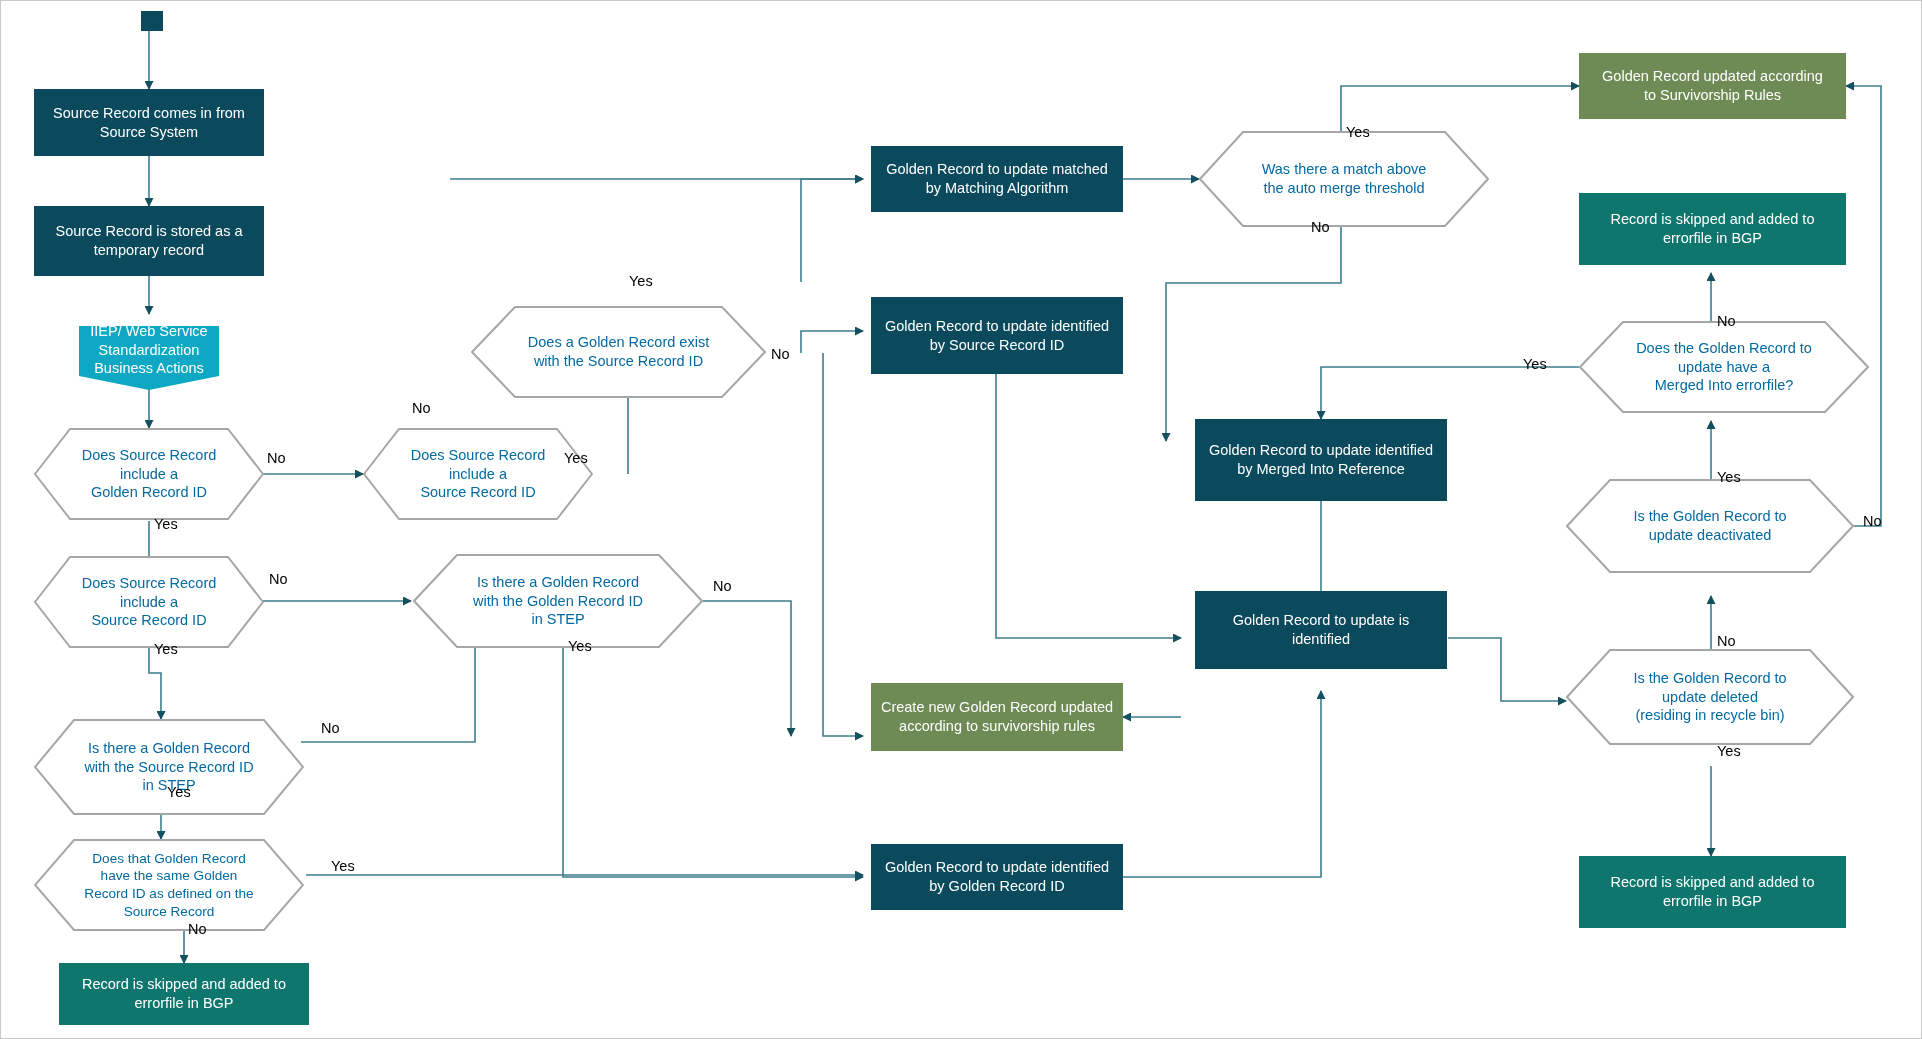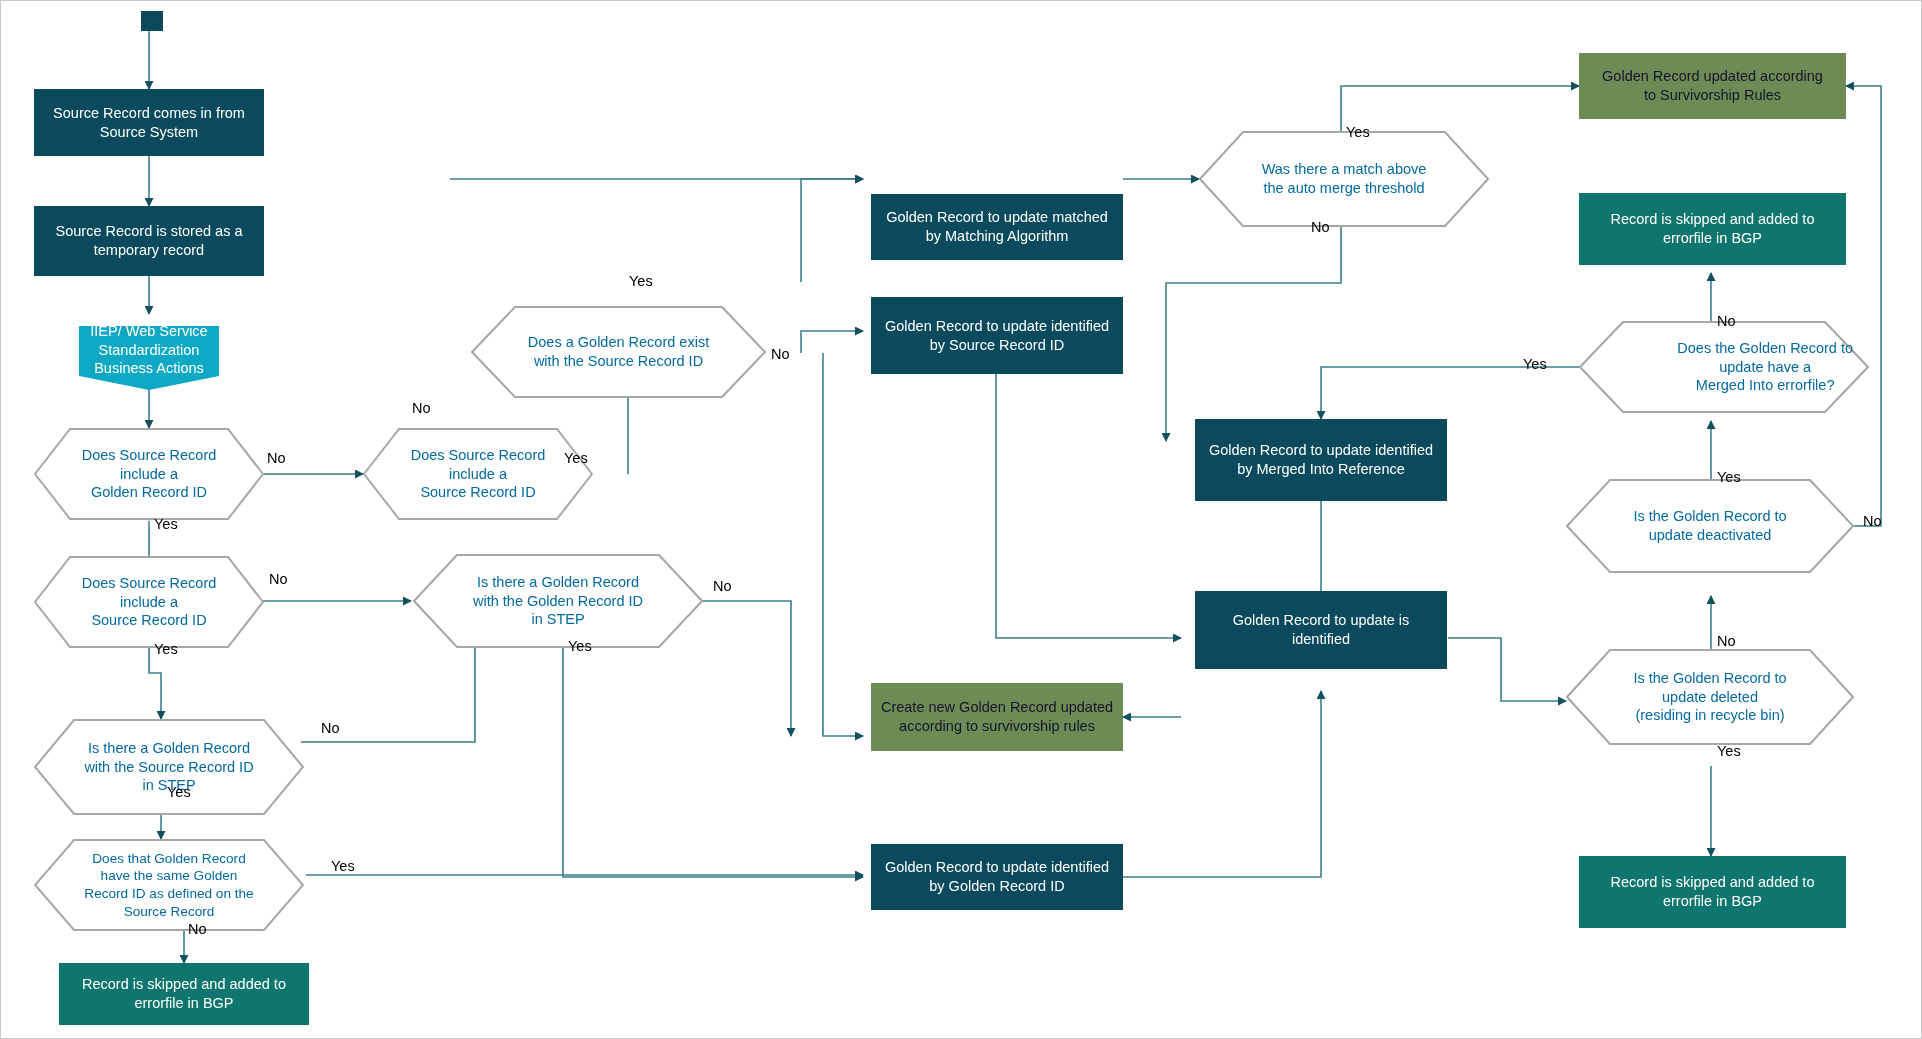--- a/index.html
+++ b/index.html
@@ -3,21 +3,21 @@
 <meta charset="utf-8">
 <style>
   html,body{margin:0;padding:0;background:#ffffff;}
   body{width:1922px;height:1039px;font-family:"Liberation Sans",sans-serif;}
   #canvas{position:relative;width:1922px;height:1039px;overflow:hidden;background:#fff;
           border:1px solid #c8c8c8;box-sizing:border-box;}
   svg#wires{position:absolute;left:0;top:0;width:1922px;height:1039px;}
   .node{position:absolute;display:flex;align-items:center;justify-content:center;
         text-align:center;box-sizing:border-box;line-height:1.28;}
   .proc{background:#0a4a5c;color:#ffffff;font-size:14.5px;padding:4px 8px;}
-  .green{background:#6f8b55;color:#0f172a;font-size:14.5px;padding:4px 8px;}
+  .green{background:#6f8b55;color:#ffffff;font-size:14.5px;padding:4px 8px;}
   .orange{background:#0f766e;color:#ffffff;font-size:14.5px;padding:4px 8px;}
   .cyan-wrap{position:absolute;margin-top:12px;}
   .hexwrap{position:absolute;}
   .hexwrap .hexlabel{position:absolute;left:0;top:0;width:100%;height:100%;
         display:flex;align-items:center;justify-content:center;text-align:center;
         font-size:14.5px;color:#0369a1;line-height:1.3;box-sizing:border-box;padding:0 26px;}
   .cyan-wrap .cylabel{position:absolute;left:0;top:0;width:100%;height:100%;
         display:flex;align-items:center;justify-content:center;text-align:center;
         font-size:14.5px;color:#ffffff;line-height:1.3;padding-bottom:16px;box-sizing:border-box;}
   .startnode{position:absolute;background:#0a4a5c;}
@@ -224,21 +224,21 @@
     </svg>
     <div class="hexlabel" style="padding:0 18px;">
       <div>
         <span>Is there a Golden Record</span><br>
         <span>with the Golden Record ID</span><br>
         <span>in STEP</span>
       </div>
     </div>
   </div>
 
-  <div class="node proc" style="left:870px;top:145px;width:252px;height:66px;margin-top:48px;">
+  <div class="node proc" style="left:870px;top:145px;width:252px;height:66px;">
     <span>
       <span>Golden Record to update matched</span><br>
       <span>by Matching Algorithm</span>
     </span>
   </div>
 
   <div class="node proc" style="left:870px;top:296px;width:252px;height:77px;">
     <span>
       <span>Golden Record to update identified</span><br>
       <span>by Source Record ID</span>
@@ -282,21 +282,21 @@
     <span>
       <span>Record is skipped and added to</span><br>
       <span>errorfile in BGP</span>
     </span>
   </div>
 
   <div class="hexwrap" style="left:1578px;top:320px;width:290px;height:92px;">
     <svg width="290" height="92" viewBox="0 0 290 92">
       <polygon points="44,1 246,1 289,46 246,91 44,91 1,46" fill="#ffffff" stroke="#a6a6a6" stroke-width="2"></polygon>
     </svg>
-    <div class="hexlabel" style="padding:0 16px;justify-content:flex-end;">
+    <div class="hexlabel" style="padding:0 16px;">
       <div>
         <span>Does the Golden Record to</span><br>
         <span>update have a</span><br>
         <span>Merged Into errorfile?</span>
       </div>
     </div>
   </div>
 
   <div class="node proc" style="left:1194px;top:418px;width:252px;height:82px;">
     <span>

